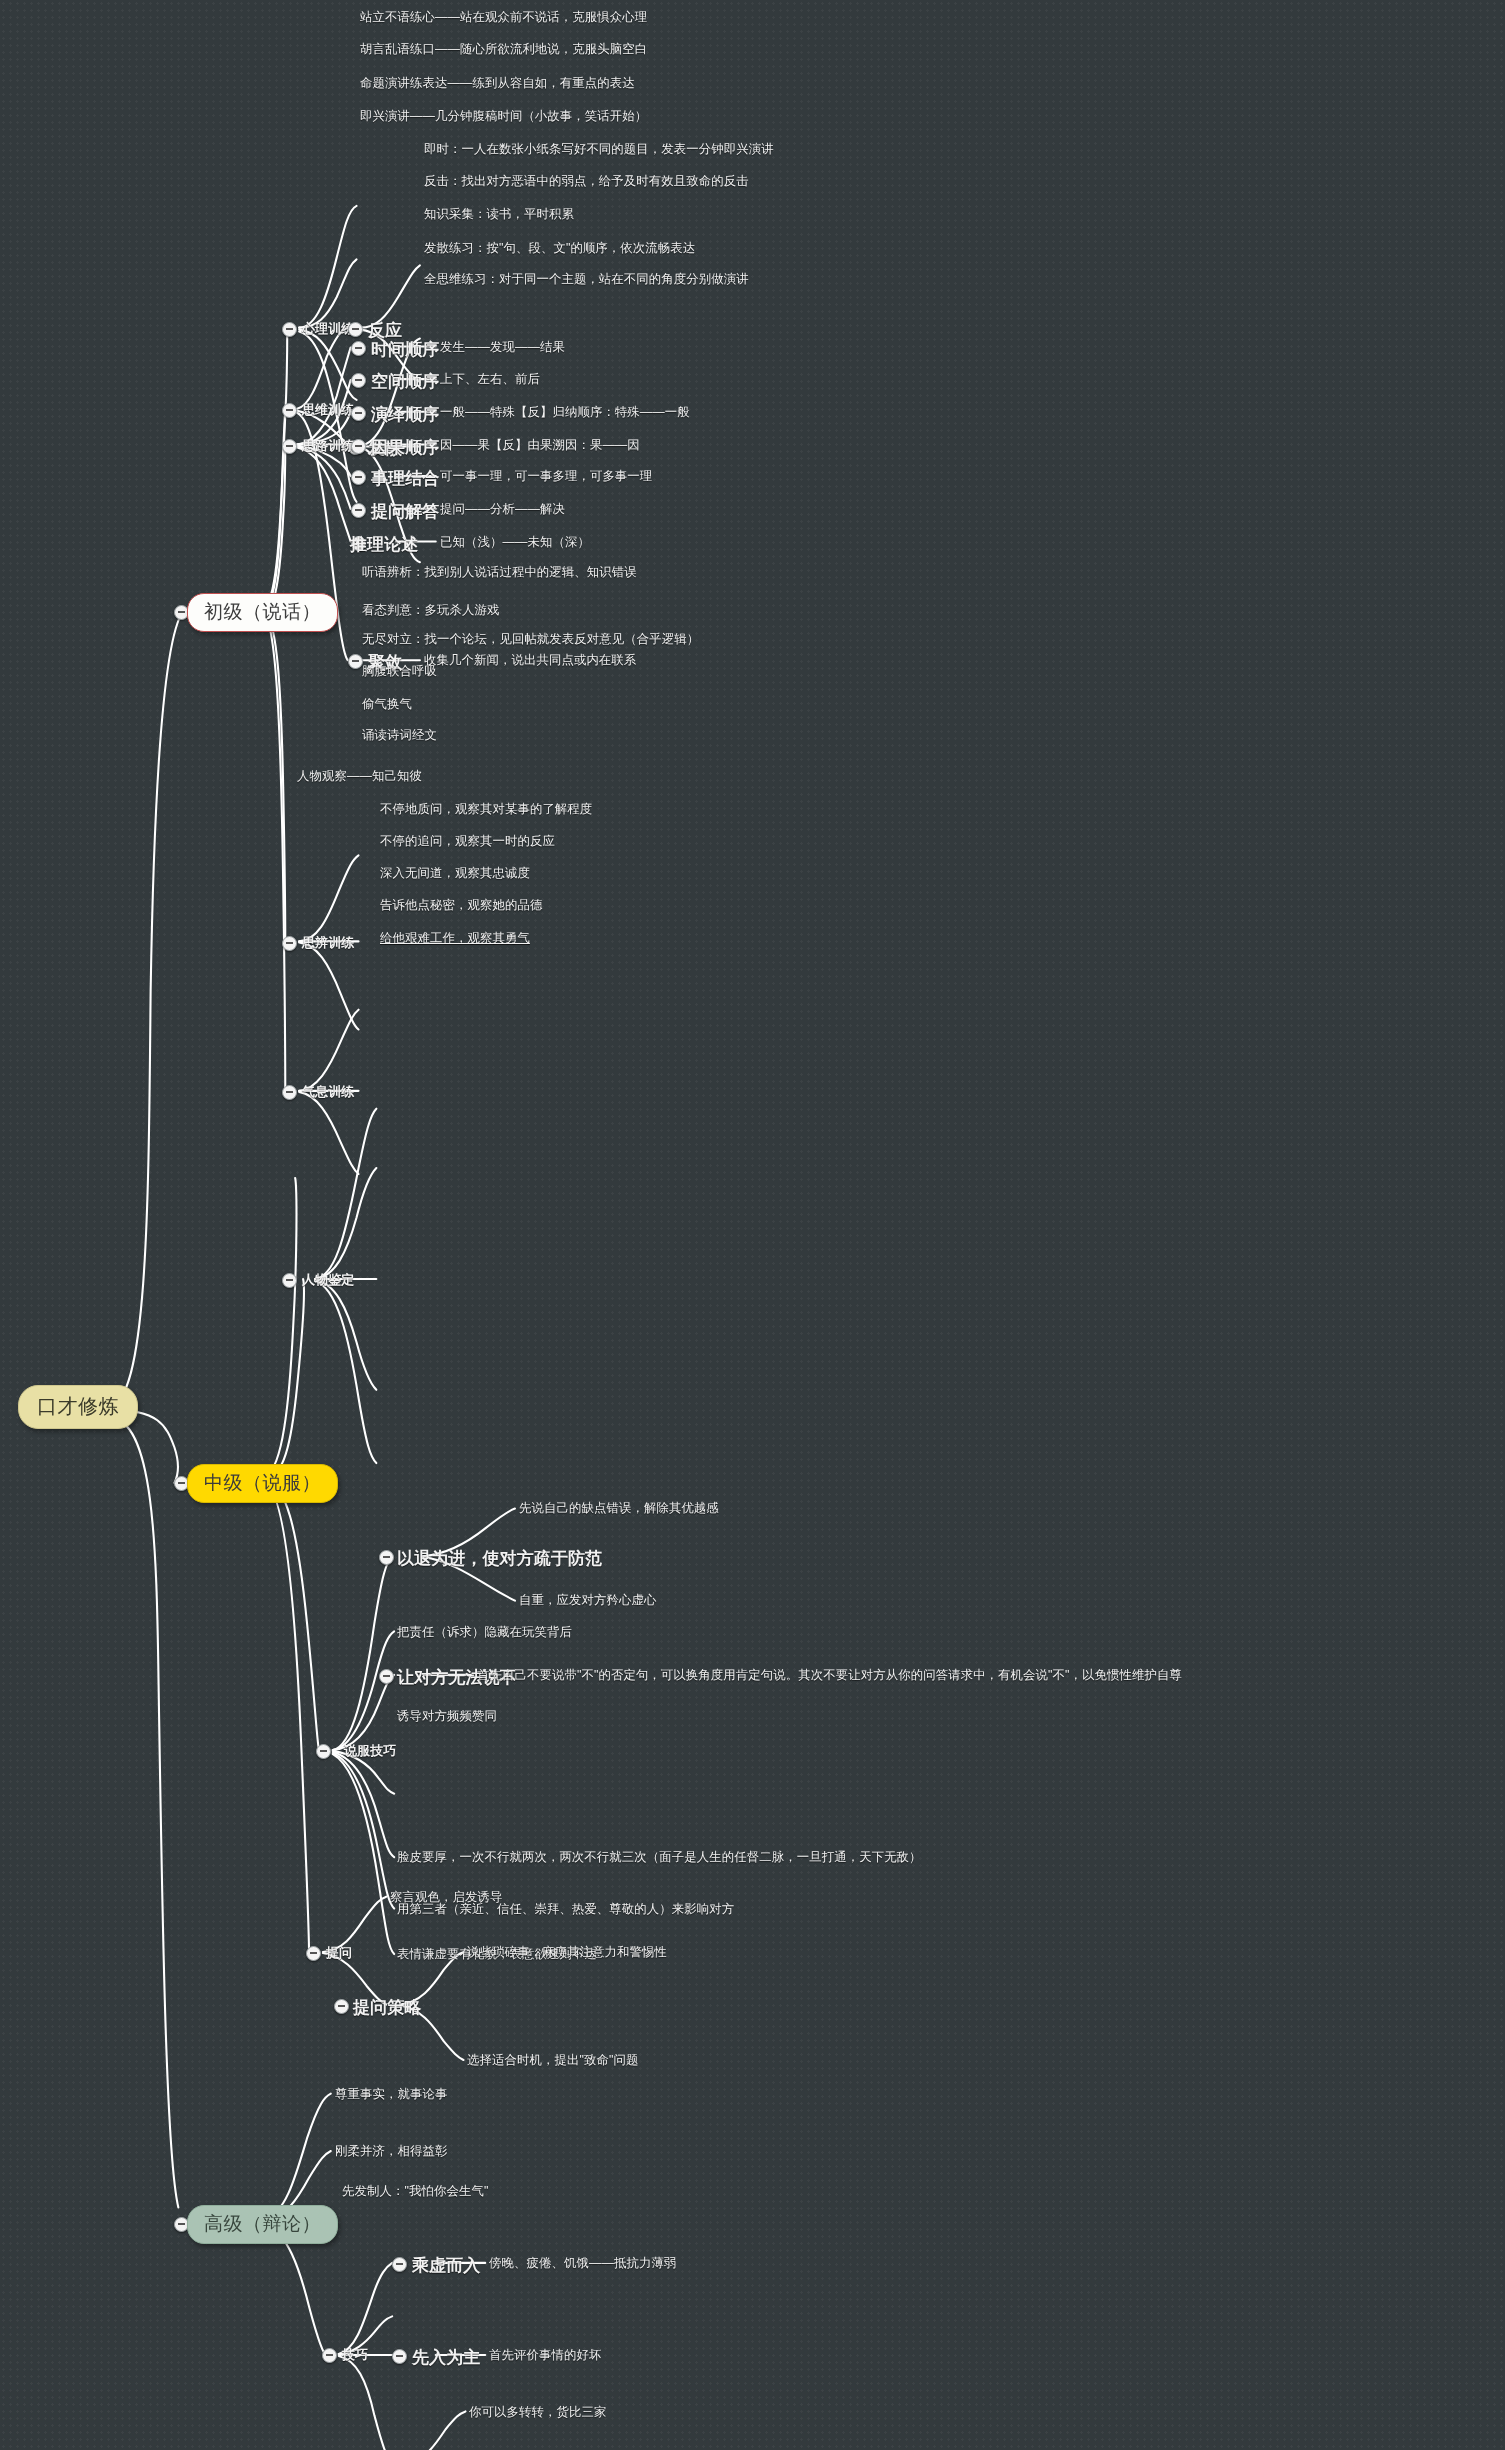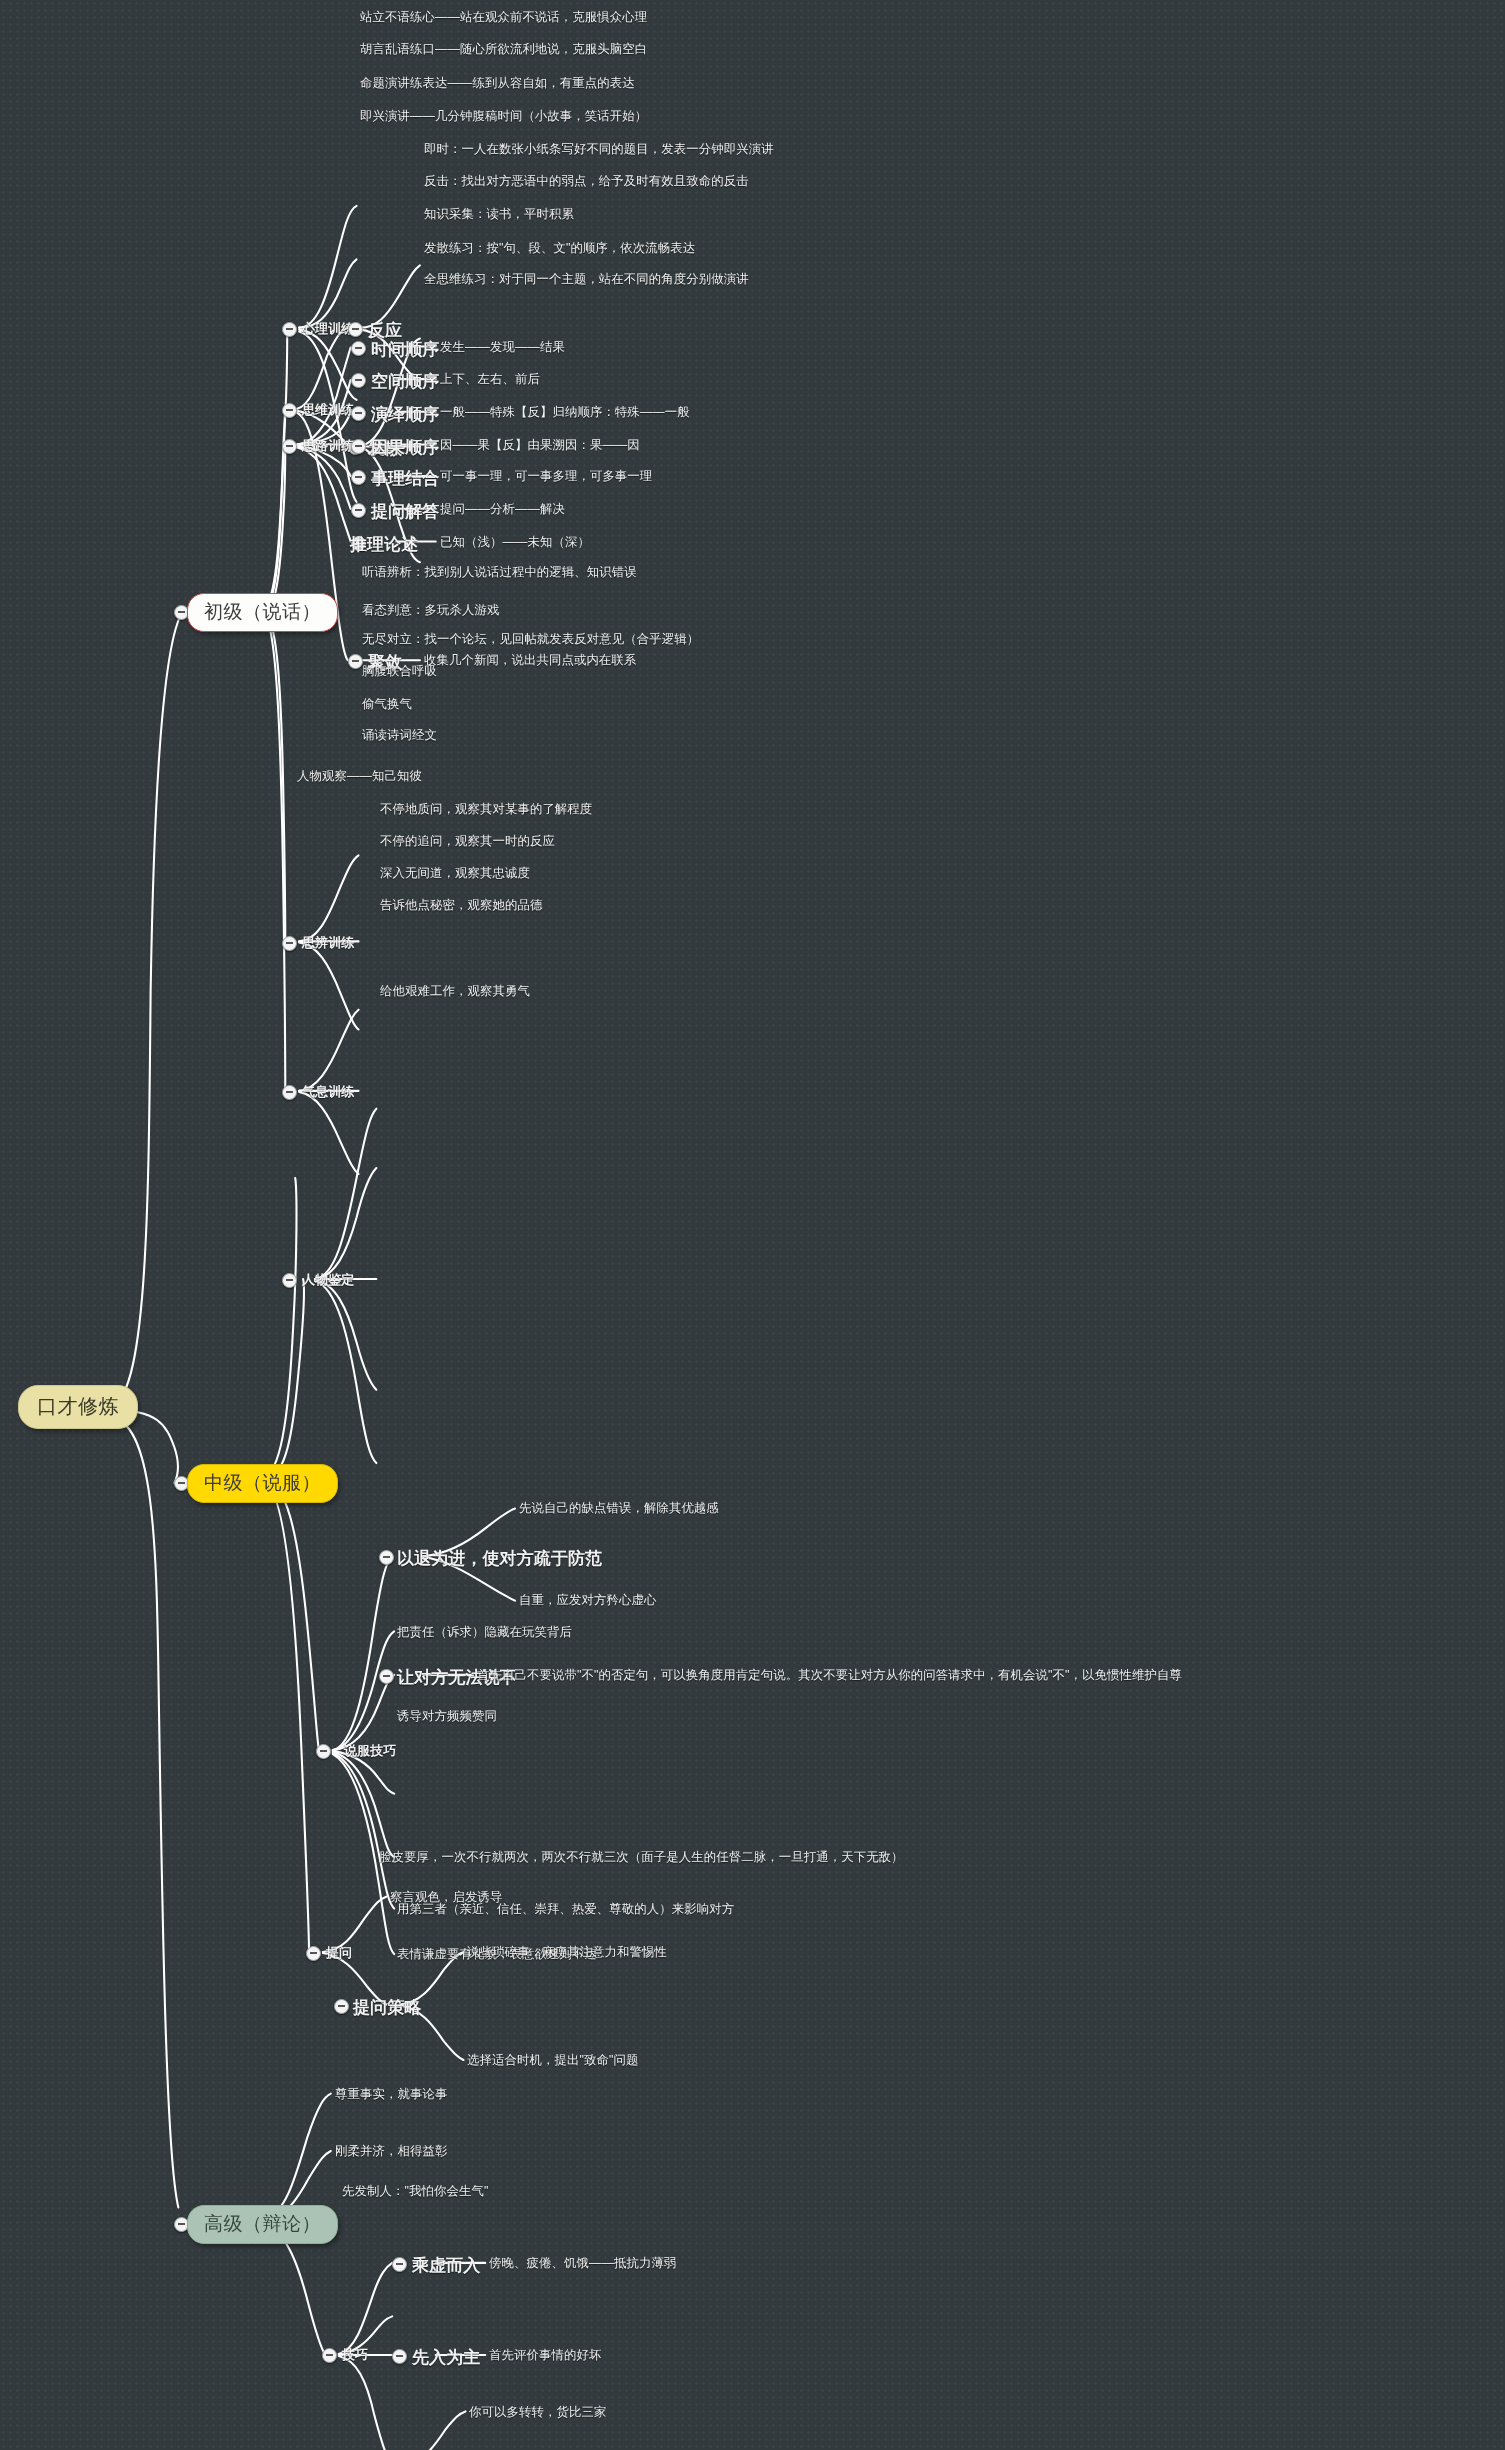--- a/index.html
+++ b/index.html
@@ -253,38 +253,38 @@
 <div class="node tnode leaf" style="left:362px;top:729px;">诵读诗词经文</div>
 
 <div class="node tnode leaf" style="left:297px;top:770px;">人物观察——知己知彼</div>
 
 <div class="bullet" style="left:282px;top:1273px;"></div>
 <div class="node tnode lvl2" style="left:302px;top:1273px;">人物鉴定</div>
 <div class="node tnode leaf" style="left:380px;top:803px;">不停地质问，观察其对某事的了解程度</div>
 <div class="node tnode leaf" style="left:380px;top:835px;">不停的追问，观察其一时的反应</div>
 <div class="node tnode leaf" style="left:380px;top:867px;">深入无间道，观察其忠诚度</div>
 <div class="node tnode leaf" style="left:380px;top:899px;">告诉他点秘密，观察她的品德</div>
-<div class="node tnode leaf" style="left:380px;top:985px;">给他艰难工作，观察其勇气</div>
+<div class="node tnode leaf" style="left:380px;top:932px;text-decoration:underline;">给他艰难工作，观察其勇气</div>
 
 <div class="bullet" style="left:316px;top:1744px;"></div>
 <div class="node tnode lvl2" style="left:344px;top:1744px;">说服技巧</div>
 
 <div class="bullet" style="left:379px;top:1550px;"></div>
 <div class="node tnode lvl3" style="left:397px;top:1550px;">以退为进，使对方疏于防范</div>
 <div class="node tnode leaf" style="left:519px;top:1502px;">先说自己的缺点错误，解除其优越感</div>
 <div class="node tnode leaf" style="left:519px;top:1594px;">自重，应发对方矜心虚心</div>
 
 <div class="node tnode leaf" style="left:397px;top:1626px;">把责任（诉求）隐藏在玩笑背后</div>
 
 <div class="bullet" style="left:379px;top:1669px;"></div>
 <div class="node tnode lvl3" style="left:397px;top:1669px;">让对方无法说不</div>
 <div class="node tnode leaf" style="left:477px;top:1669px;">首先自己不要说带"不"的否定句，可以换角度用肯定句说。其次不要让对方从你的问答请求中，有机会说"不"，以免惯性维护自尊</div>
 
 <div class="node tnode leaf" style="left:397px;top:1710px;">诱导对方频频赞同</div>
-<div class="node tnode leaf" style="left:379px;top:1851px;">脸皮要厚，一次不行就两次，两次不行就三次（面子是人生的任督二脉，一旦打通，天下无敌）</div>
+<div class="node tnode leaf" style="left:397px;top:1851px;">脸皮要厚，一次不行就两次，两次不行就三次（面子是人生的任督二脉，一旦打通，天下无敌）</div>
 <div class="node tnode leaf" style="left:397px;top:1903px;">用第三者（亲近、信任、崇拜、热爱、尊敬的人）来影响对方</div>
 <div class="node tnode leaf" style="left:397px;top:1948px;">表情谦虚要有礼貌，表意欲速则不达</div>
 
 <div class="bullet" style="left:306px;top:1946px;"></div>
 <div class="node tnode lvl2" style="left:326px;top:1946px;">提问</div>
 <div class="node tnode leaf" style="left:390px;top:1891px;">察言观色，启发诱导</div>
 
 <div class="bullet" style="left:334px;top:1999px;"></div>
 <div class="node tnode lvl3" style="left:353px;top:1999px;">提问策略</div>
 <div class="node tnode leaf" style="left:467px;top:1946px;">说些琐碎事，麻痹其注意力和警惕性</div>

